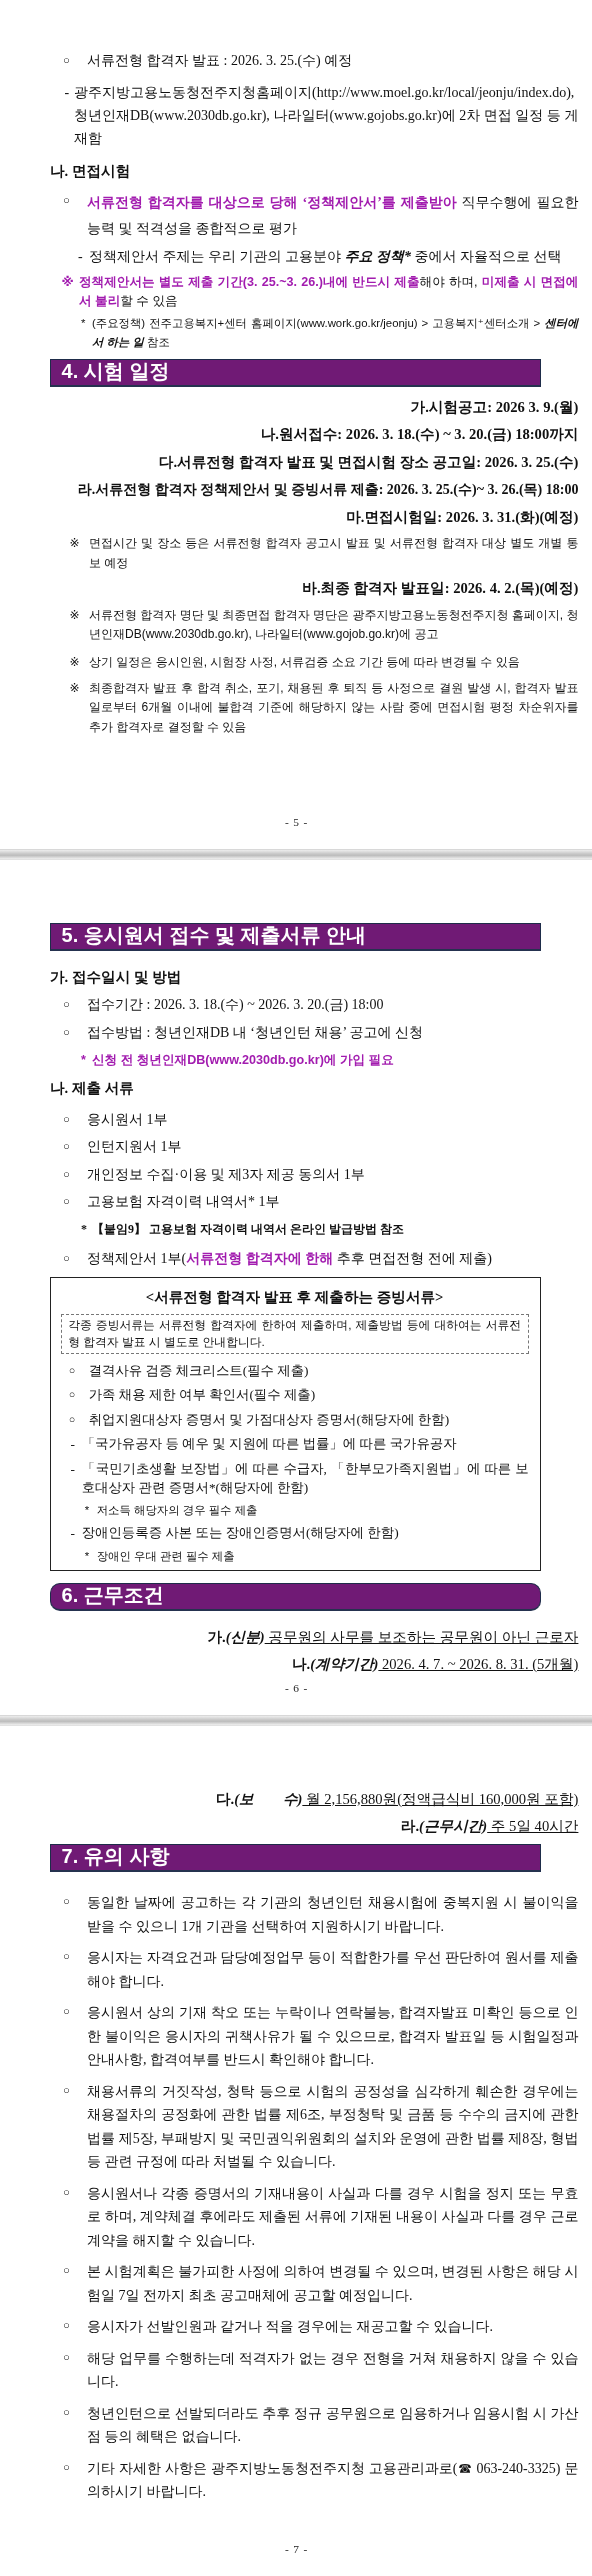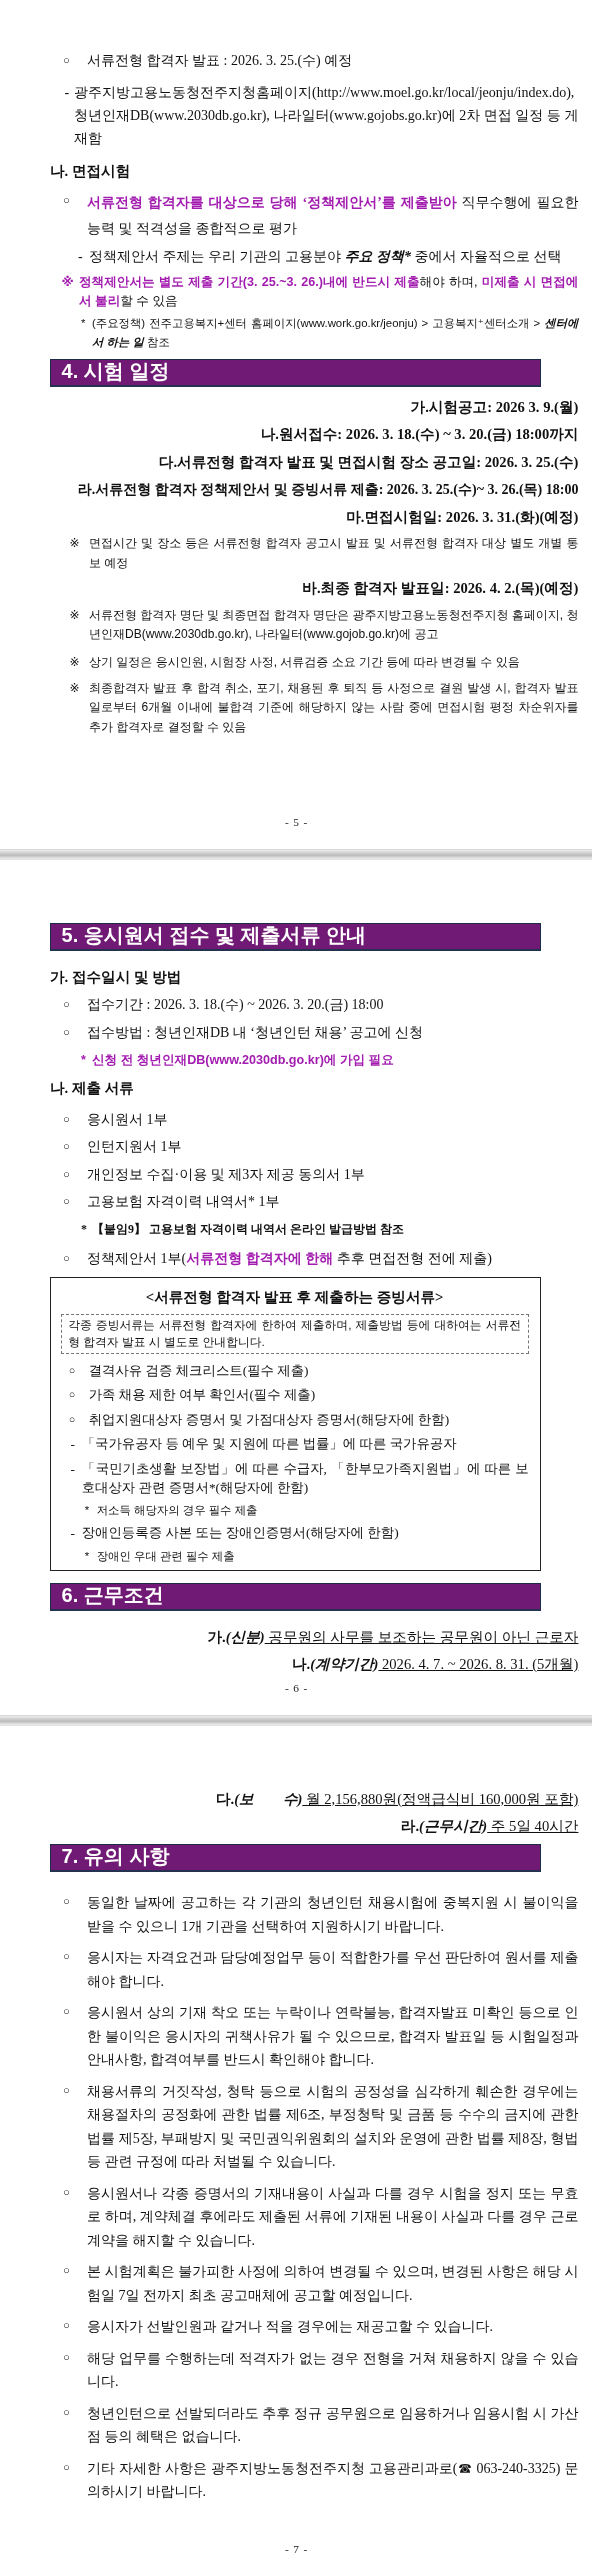--- a/index.html
+++ b/index.html
@@ -194,21 +194,21 @@
       <div class="row bxr bl2">
         <span class="mk">-</span>
         <span>장애인등록증 사본 또는 장애인증명서(해당자에 한함)</span>
       </div>
       <div class="row bxr bls" style="margin-bottom:0;">
         <span class="mk">*</span>
         <span>장애인 우대 관련 필수 제출</span>
       </div>
     </div>
 
-    <div class="band" style="margin-bottom:16px;">6. 근무조건</div>
+    <div class="band" style="margin-bottom:16px;border-radius:10px;">6. 근무조건</div>
 
     <div class="row kv kv6">
       <span class="km">가.</span><span class="b">(신분)</span><span class="kt"> 공무원의 사무를 보조하는 공무원이 아닌 근로자</span>
     </div>
     <div class="row kv kv6">
       <span class="km">나.</span><span class="b">(계약기간)</span><span class="kt"> 2026. 4. 7. ~ 2026. 8. 31. (5개월)</span>
     </div>
 
     <div class="pfoot">- 6 -</div>
   </section>

